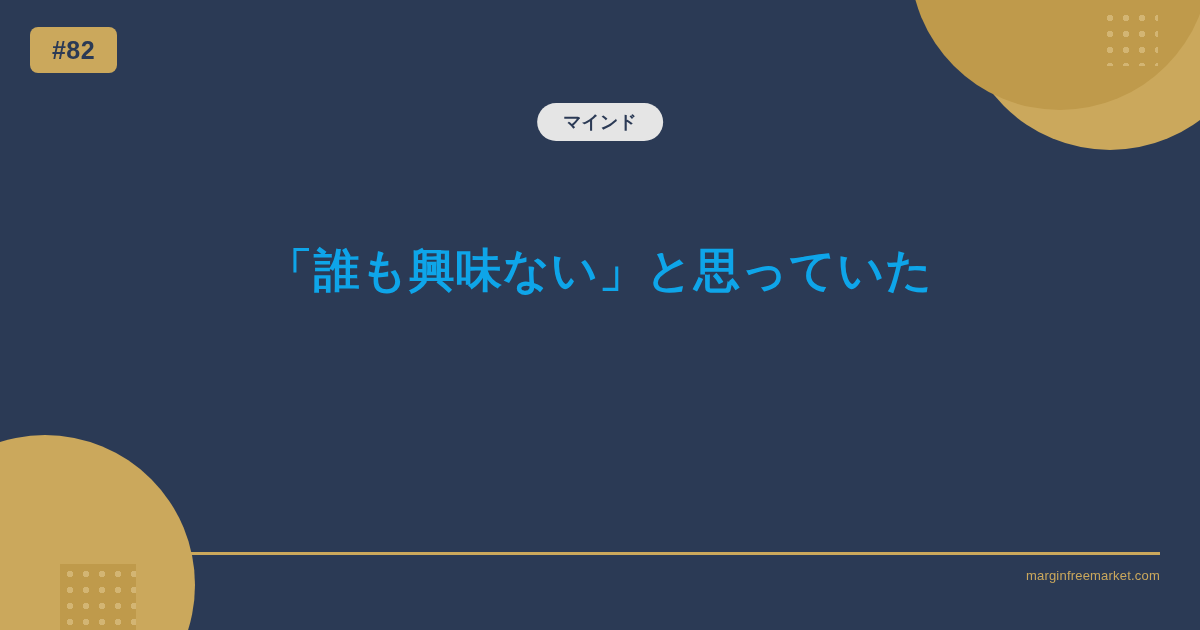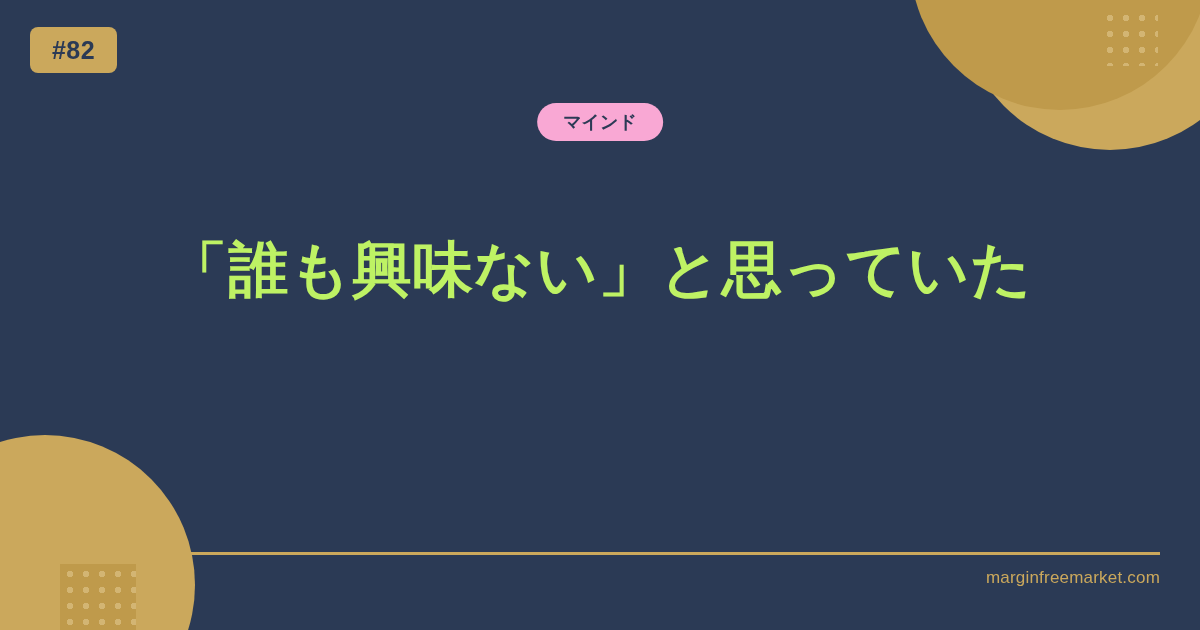--- a/index.html
+++ b/index.html
@@ -108,21 +108,21 @@
   
   .category-pill {
     position: absolute;
     top: 103px;
     left: 50%;
     transform: translateX(-50%);
     height: 38px;
     box-sizing: border-box;
     padding: 0 26px;
     border-radius: 19px;
-    background: #f9a8d4;
+    background: #e5e5e5;
     color: #2B3A55;
     font-size: 18px;
     font-weight: bold;
     display: flex;
     align-items: center;
     justify-content: center;
     white-space: nowrap;
     z-index: 5;
   }
 
@@ -132,22 +132,22 @@
     top: 232px;
     left: 0;
     right: 0;
     text-align: center;
     z-index: 5;
     padding: 0 120px;
     box-sizing: border-box;
   }
   .title-line {
     display: block;
-    color: #bef264;
-    font-size: 60px;
+    color: #0ea5e9;
+    font-size: 46px;
     font-weight: bold;
     line-height: 76px;
     letter-spacing: 1px;
     white-space: nowrap;
   }
 
   
   .footer-divider {
     position: absolute;
     left: 40px;
@@ -155,21 +155,21 @@
     top: 552px;
     height: 3px;
     background: #CBA85C;
     z-index: 4;
   }
   .footer-url {
     position: absolute;
     right: 40px;
     top: 568px;
     color: #CBA85C;
-    font-size: 17px;
+    font-size: 13px;
     letter-spacing: 0.2px;
     z-index: 5;
   }
 </style>
 </head>
 <body>
 
 <div class="card">
 
   <div class="deco-layer">

